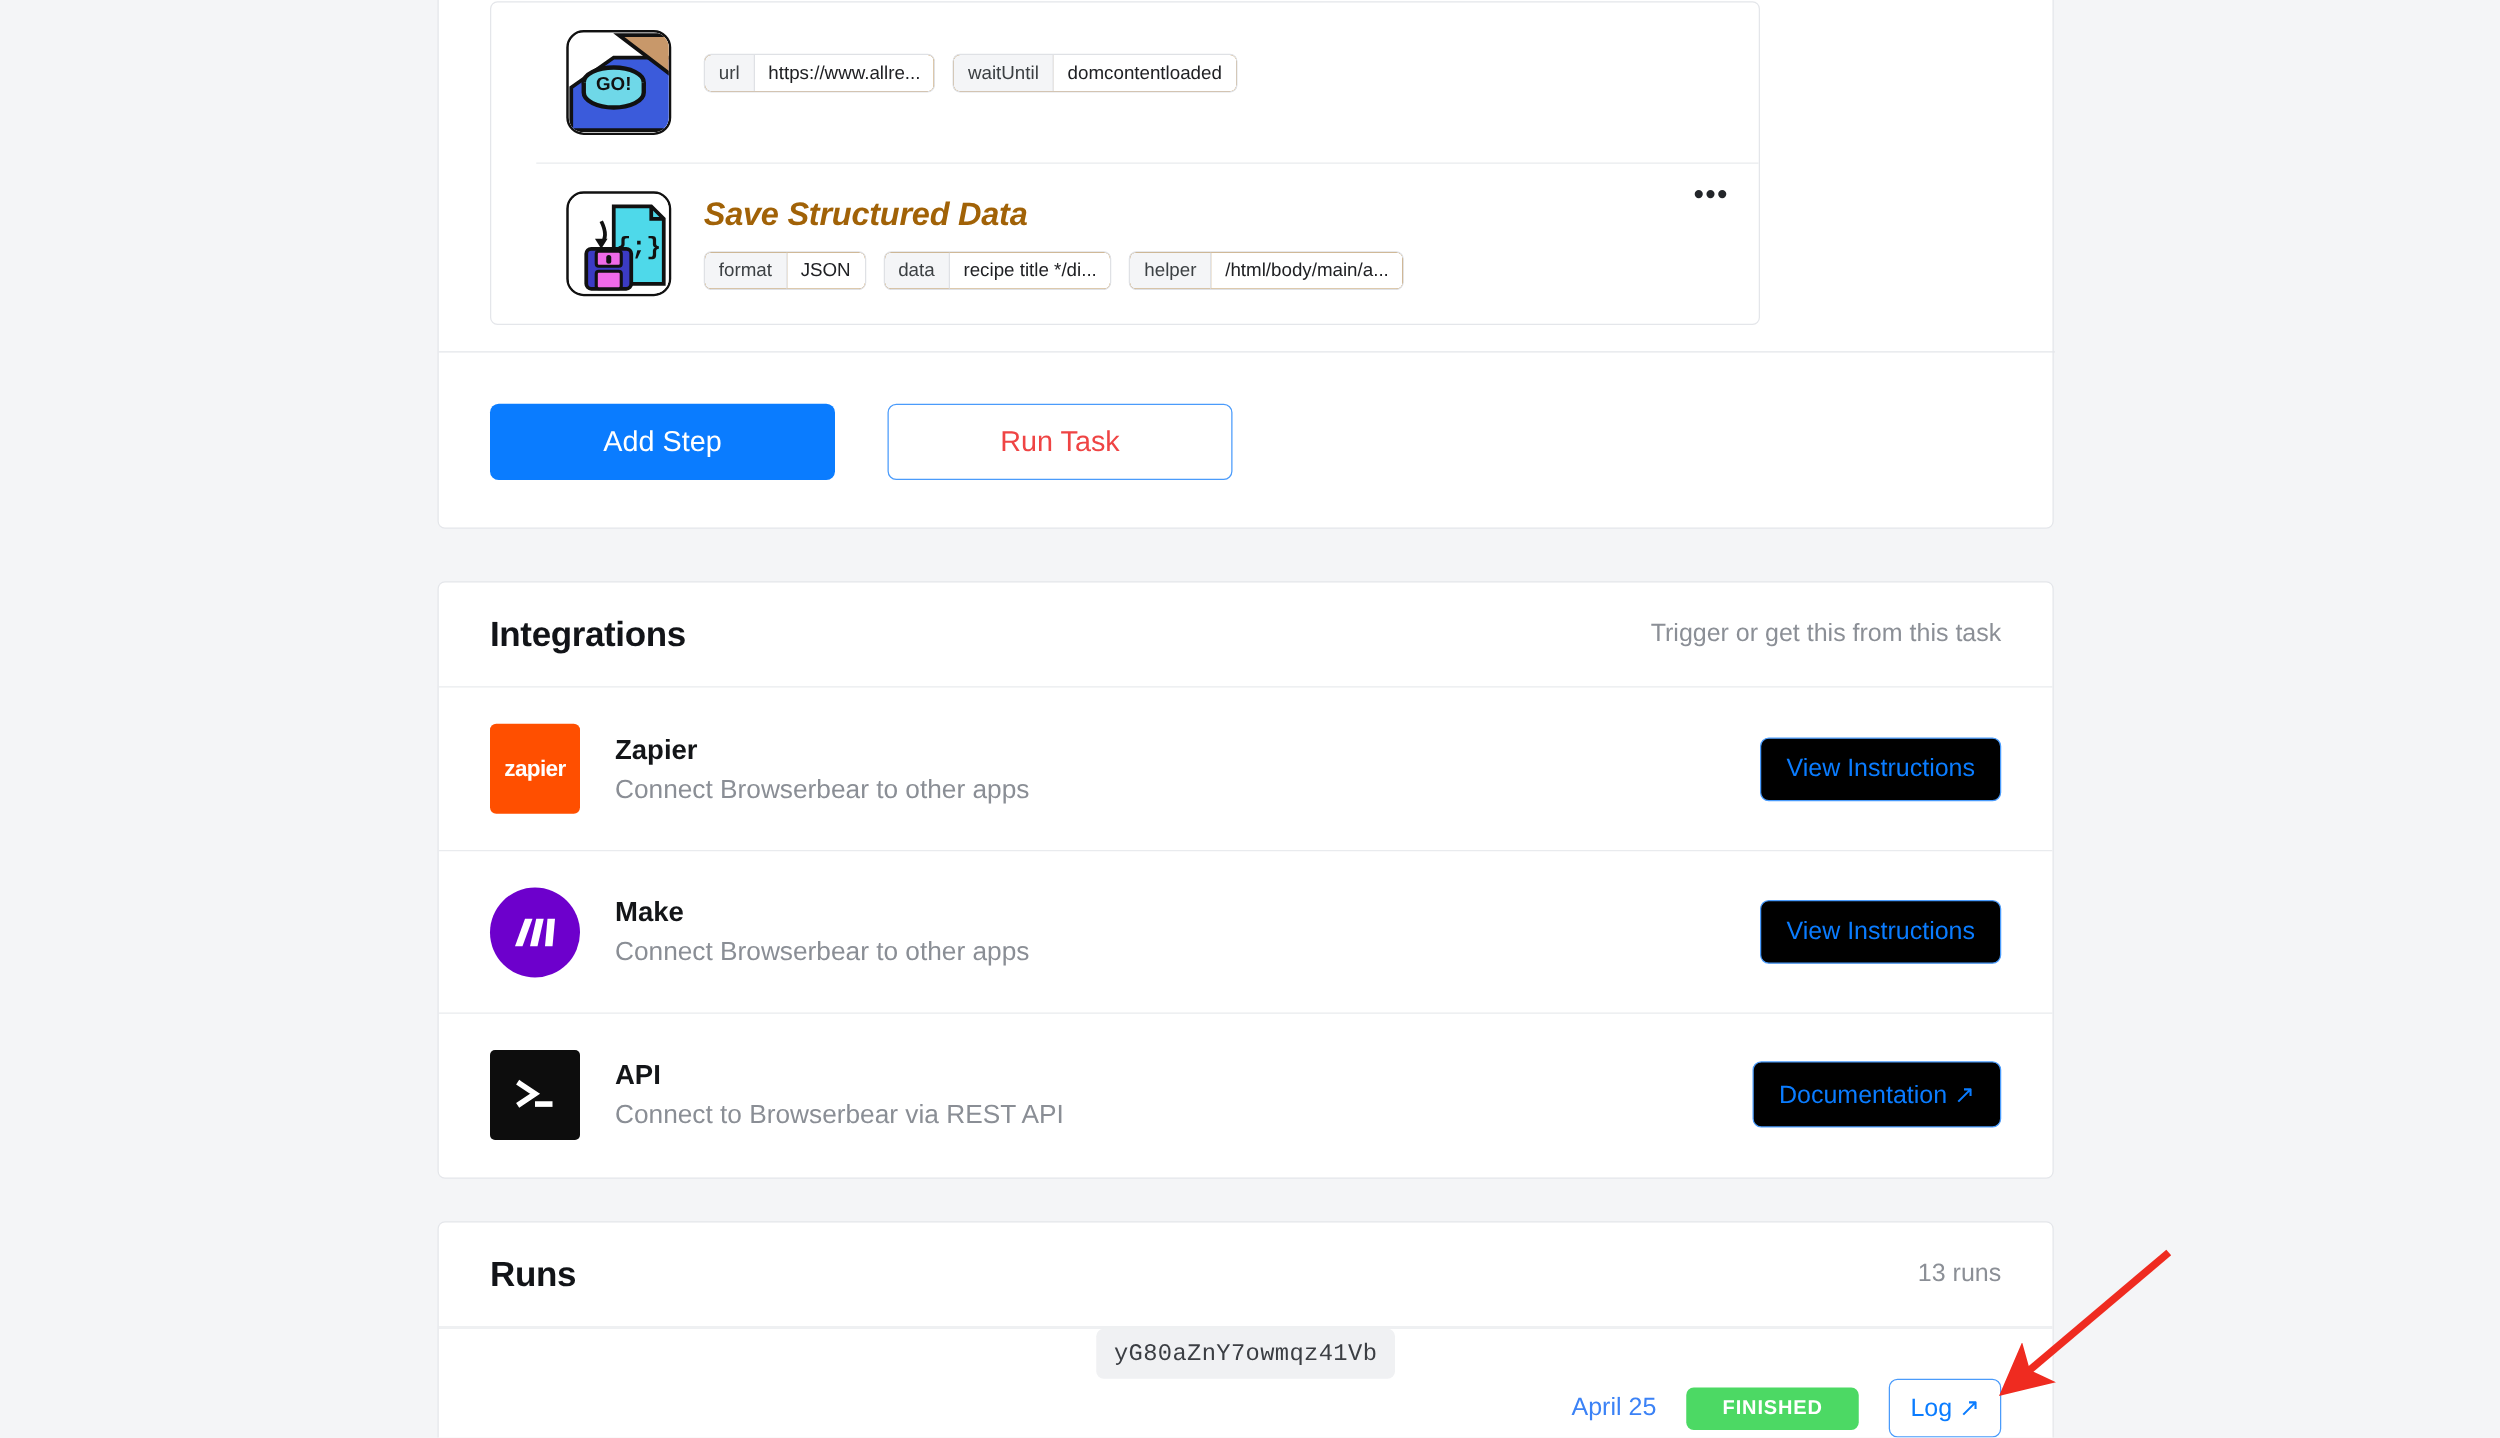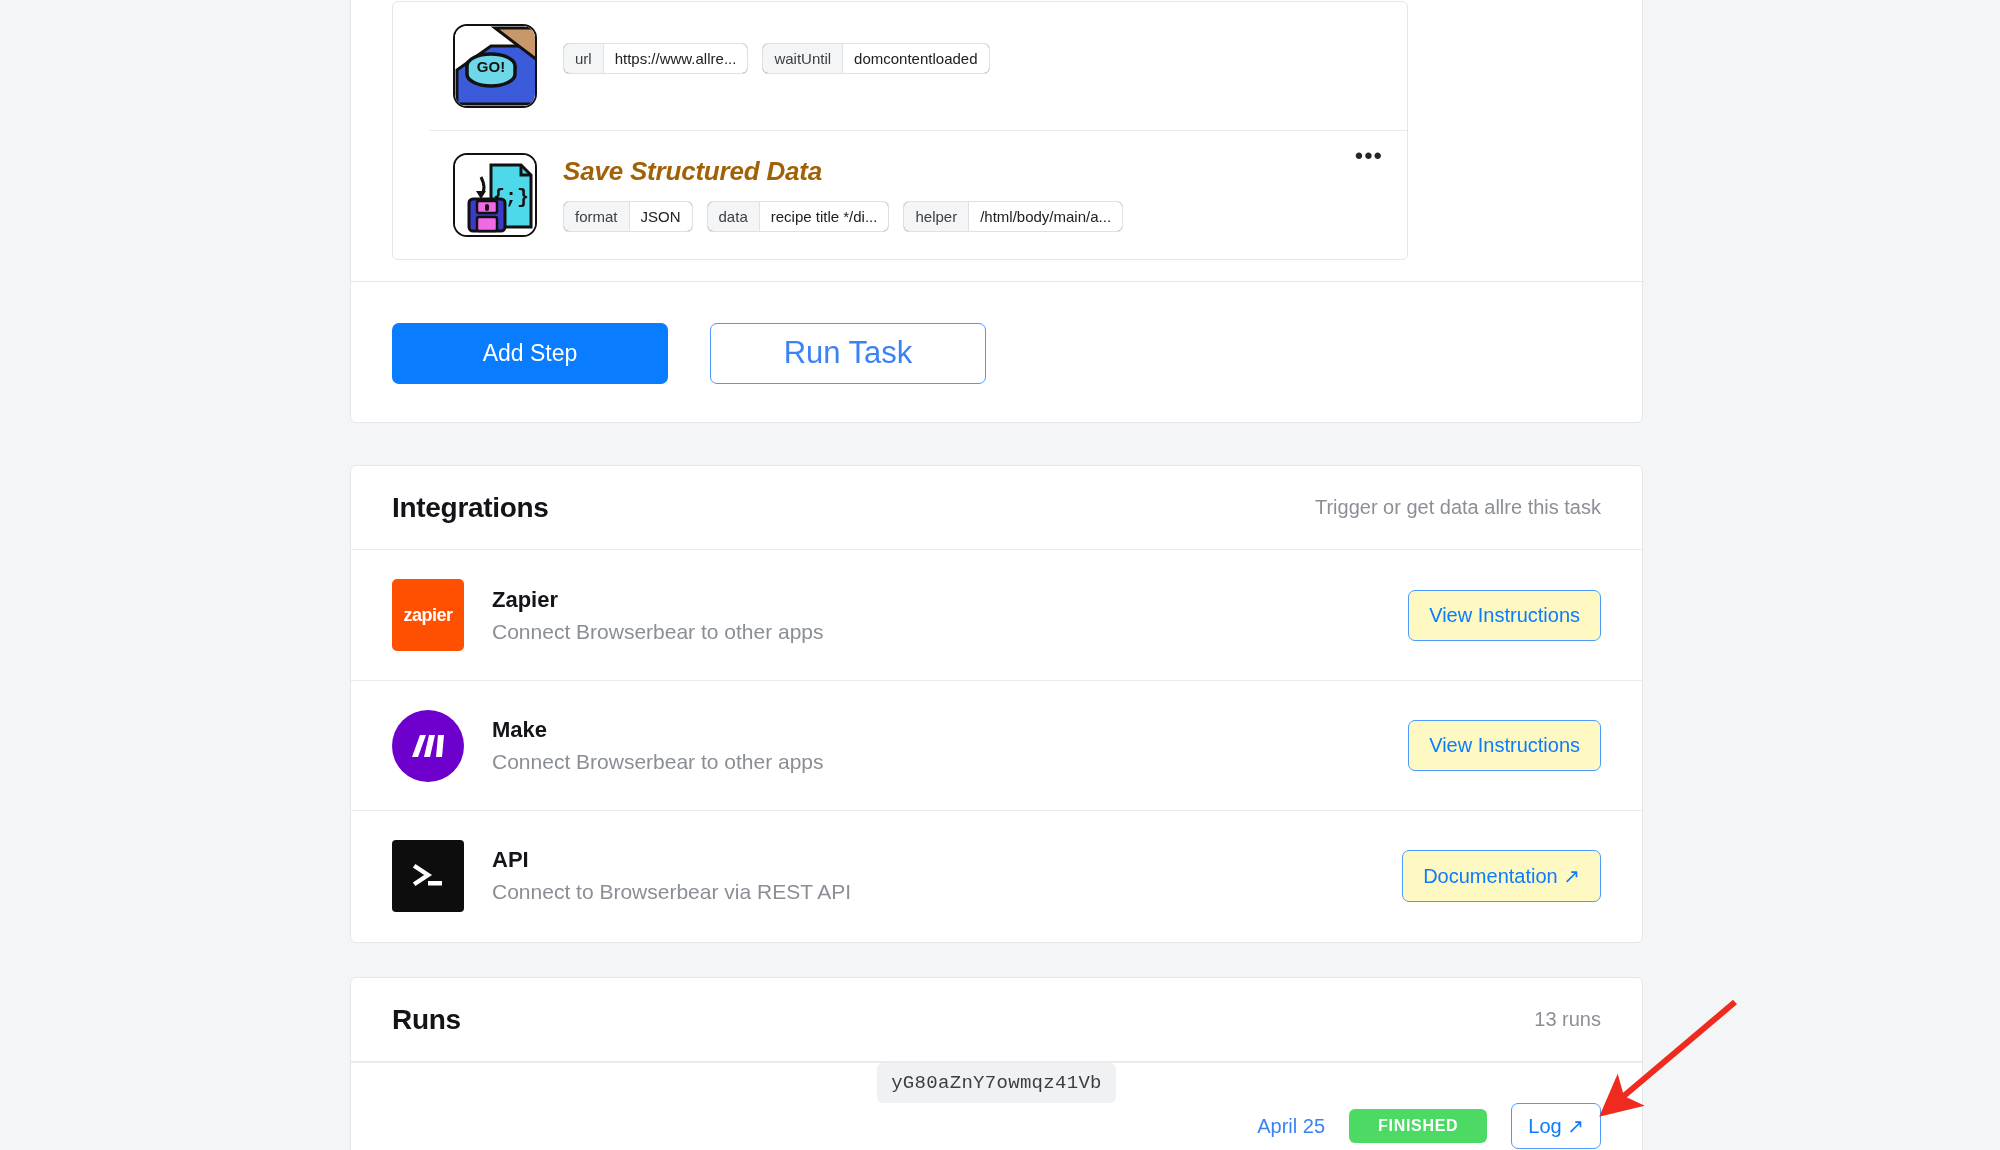--- a/index.html
+++ b/index.html
@@ -94,21 +94,21 @@
     background: #0a7cff;
     border: none; border-radius: 7px;
     color: #fff; font-size: 23px;
     font-family: "Liberation Sans", sans-serif;
     cursor: pointer;
   }
   .btn-outline {
     width: 276px; height: 61px;
     background: #fff;
     border: 1.5px solid #4a9bfb; border-radius: 7px;
-    color: #3b82f6; font-size: 31px;
+    color: #ef4444; font-size: 23px;
     font-family: "Liberation Sans", sans-serif;
     cursor: pointer;
   }
 
   
   #integrations-card { left: 350px; top: 465px; width: 1293px; height: 478px; }
   .sec-head {
     height: 84px; display: flex; align-items: center;
     justify-content: space-between; padding: 0 41px;
     border-bottom: 1px solid #e9ebee;
@@ -120,21 +120,21 @@
     height: 130px; display: flex; align-items: center;
     padding: 0 41px 0 41px;
   }
   .int-row + .int-row { border-top: 1px solid #e9ebee; }
   .int-logo { width: 72px; height: 72px; flex: 0 0 72px; position: relative; }
   .int-text { margin-left: 28px; flex: 1 1 auto; }
   .int-name { font-size: 22px; font-weight: bold; color: #131518; margin-bottom: 7px; }
   .int-desc { font-size: 21px; color: #8a8e95; }
   .btn-link {
     border: 1.5px solid #4a9bfb; border-radius: 7px;
-    background: #fef9c3; color: #0a7cff;
+    background: #000000; color: #0a7cff;
     font-size: 20px; font-family: "Liberation Sans", sans-serif;
     padding: 13px 20px; cursor: pointer; white-space: nowrap;
   }
 
   
   .logo-zapier {
     width: 72px; height: 72px; background: #ff4f00; border-radius: 5px;
     color: #fff; font-size: 18px; font-weight: bold;
     display: flex; align-items: center; justify-content: center;
     letter-spacing: -0.5px;
@@ -249,21 +249,21 @@
 
     <div class="actions">
       <button class="btn-primary">Add Step</button>
       <button class="btn-outline">Run Task</button>
     </div>
   </div>
 
   <div class="card" id="integrations-card">
     <div class="sec-head">
       <div class="sec-title">Integrations</div>
-      <div class="sec-sub">Trigger or get data allre this task</div>
+      <div class="sec-sub">Trigger or get this from this task</div>
     </div>
 
     <div class="int-row">
       <div class="int-logo">
         <div class="logo-zapier">zapier</div>
       </div>
       <div class="int-text">
         <div class="int-name">Zapier</div>
         <div class="int-desc">Connect Browserbear to other apps</div>
       </div>

